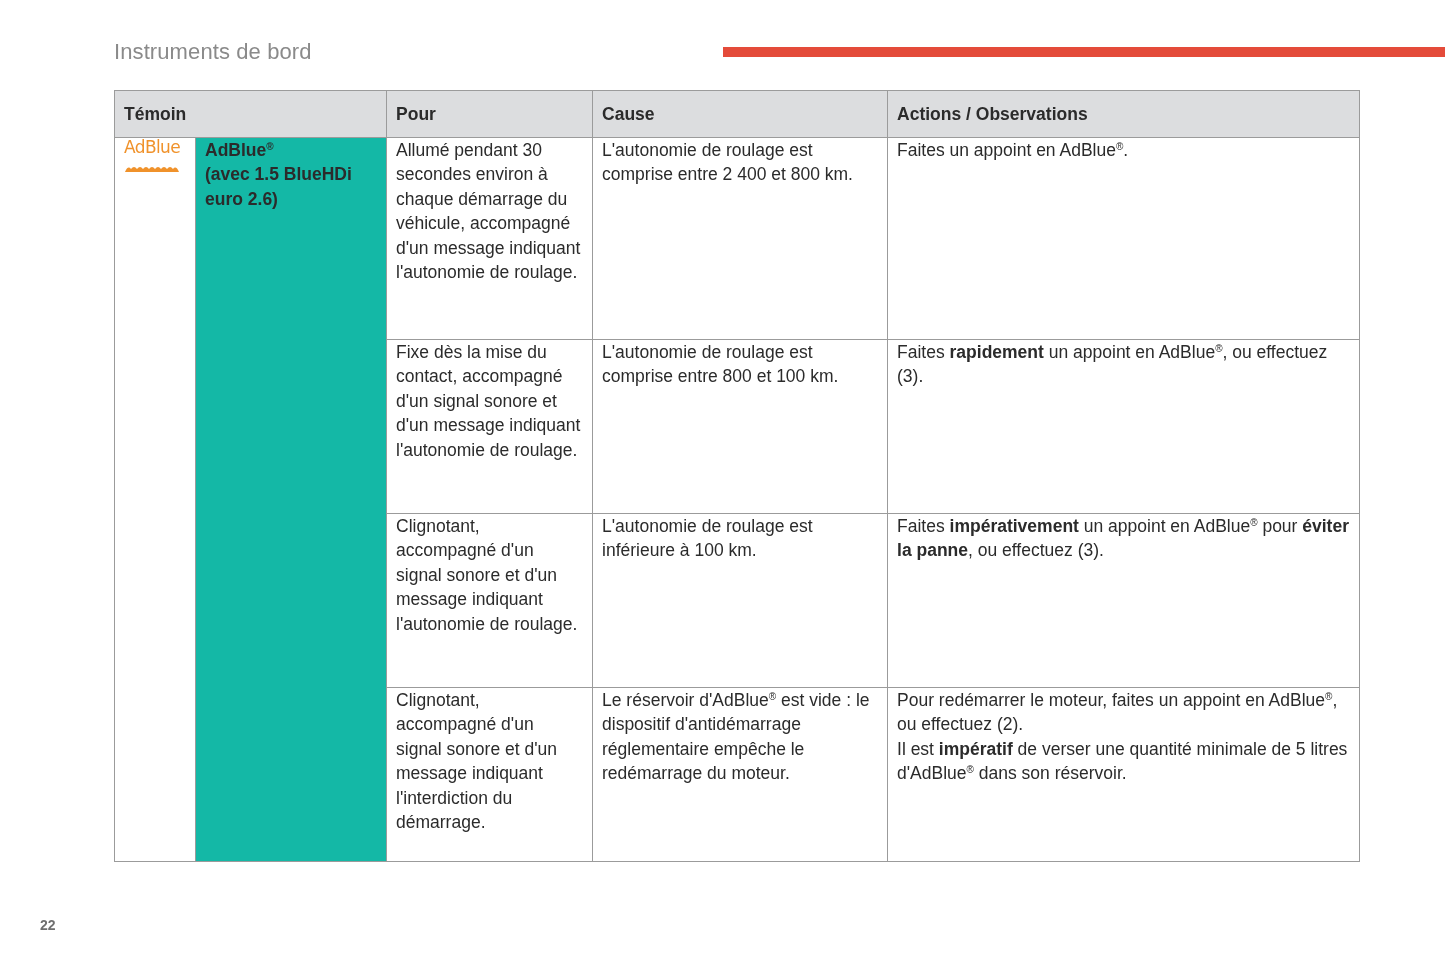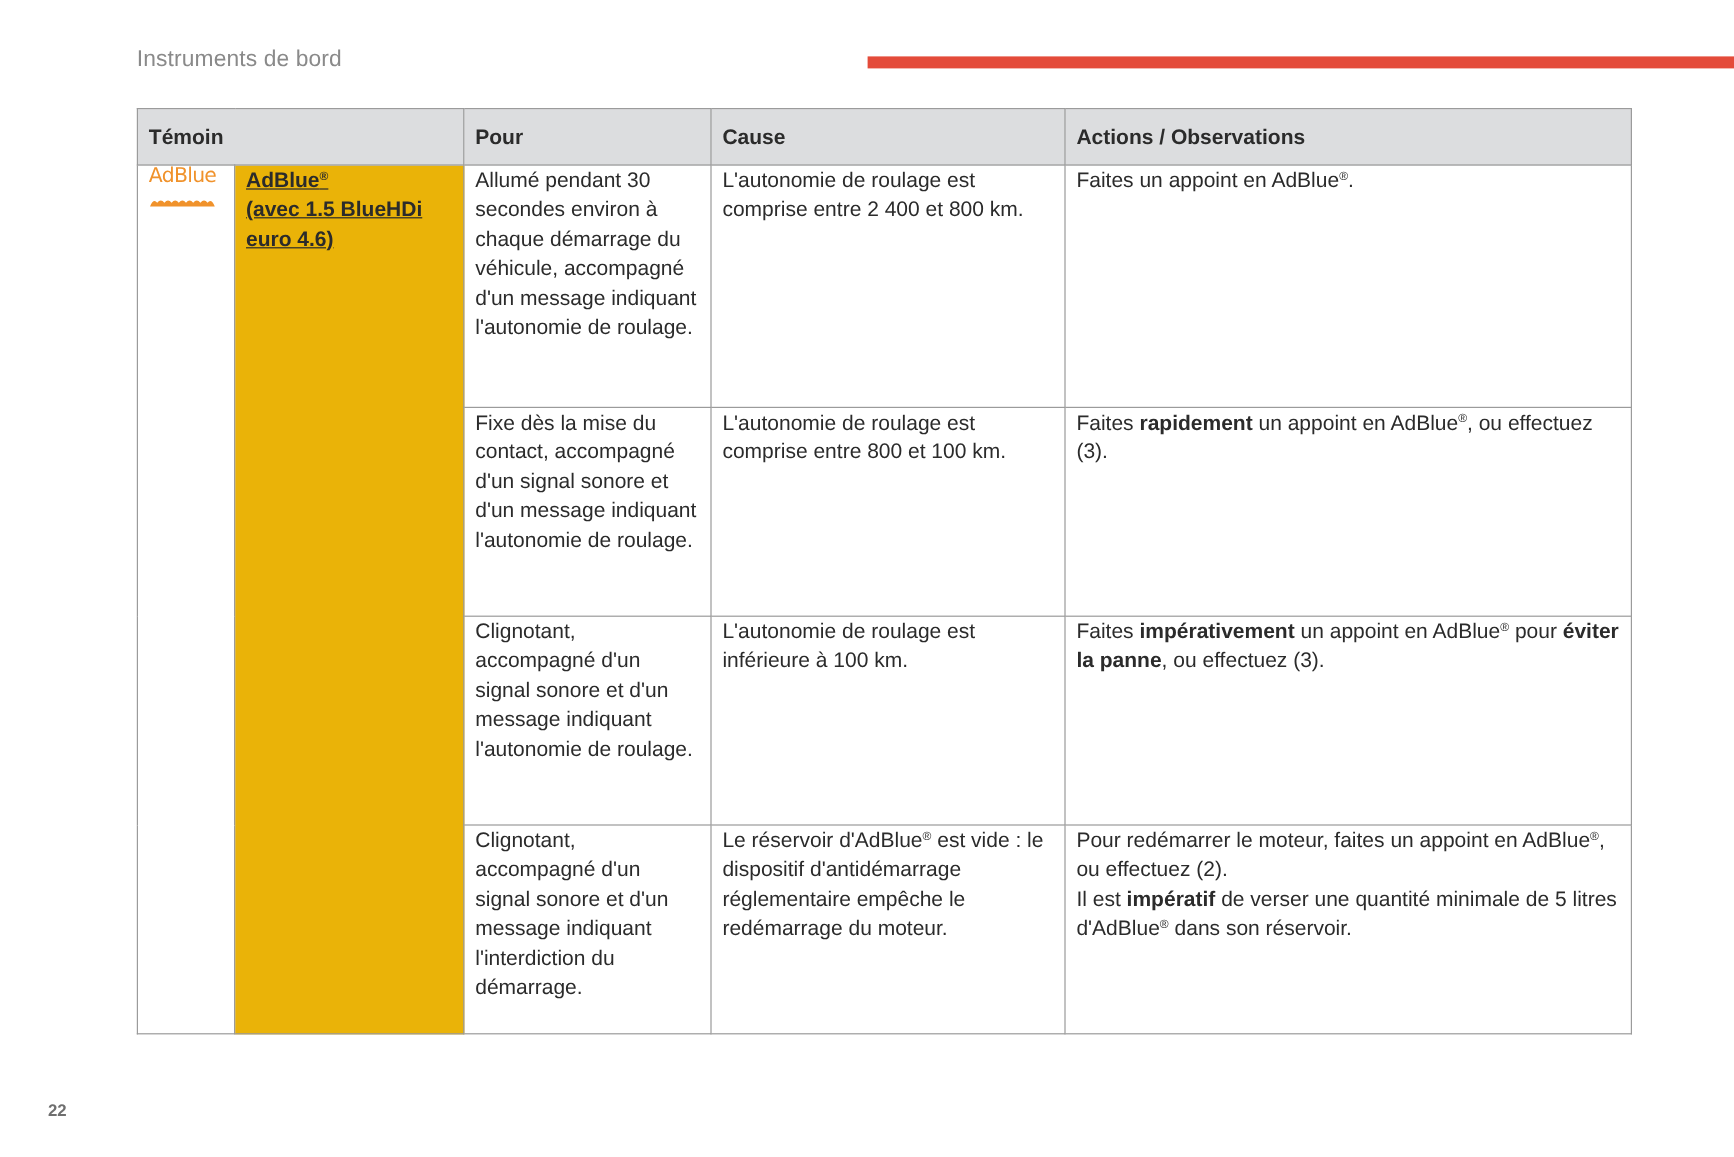--- a/index.html
+++ b/index.html
@@ -2,21 +2,21 @@
 <html><head>
   <meta charset="utf-8">
   <style>
     html, body { margin: 0; padding: 0; background: #ffffff; }
     body {
       width: 1445px; height: 964px; position: relative; overflow: hidden;
       font-family: "Liberation Sans", sans-serif; color: #2b2b2b;
     }
     .section-title {
       position: absolute; left: 114px; top: 39px;
-      font-size: 19px; color: #8a8a8a; letter-spacing: 0.1px;
+      font-size: 22px; color: #8a8a8a; letter-spacing: 0.1px;
     }
     .accent-bar {
       position: absolute; left: 723px; top: 47px; width: 722px; height: 10px;
       background: #e44b3a;
     }
     table.warn {
       position: absolute; left: 114px; top: 90px;
       width: 1246px; border-collapse: collapse; table-layout: fixed;
       font-size: 17.5px; line-height: 24.4px;
     }
@@ -27,21 +27,21 @@
     }
     table.warn th {
       background: #dcdddf; text-align: left; font-weight: bold;
       height: 46px; vertical-align: middle; color: #2b2b2b;
     }
     .col-icon { width: 81px; }
     .col-name { width: 191px; }
     .col-etat { width: 206px; }
     .col-cause { width: 295px; }
     .col-actions { width: auto; }
-    td.name-cell { background: #eab308; font-weight: bold; padding-top: 5px; text-decoration: underline; }
+    td.name-cell { background: #14b8a6; font-weight: bold; padding-top: 5px; }
     td.icon-cell { padding: 16px 0 0 10px; }
     td.body-cell { padding-top: 5px; }
     tr.r1 td.body-cell { height: 201px; }
     tr.r2 td.body-cell { height: 173px; }
     tr.r3 td.body-cell { height: 173px; }
     tr.r4 td.body-cell { height: 173px; }
     sup { font-size: 10px; line-height: 0; vertical-align: 6px; }
     b { font-weight: bold; }
     .adblue-logo { width: 64px; display: block; }
     .adblue-logo .logo-text {
@@ -81,21 +81,21 @@
         <div class="adblue-logo">
           <div class="logo-text">AdBlue</div>
           <svg width="56" height="10" viewBox="0 0 56 10">
             <path d="M1 8 Q4 1 7 5 Q10 1 13 5 Q16 1 19 5 Q22 1 25 5 Q28 1 31 5 Q34 1 37 5 Q40 1 43 5 Q46 1 49 5 Q52 1 55 8 Z" fill="#f0922b"></path>
           </svg>
         </div>
       </td>
       <td class="name-cell" rowspan="4">
         <span>AdBlue</span><sup>®</sup><br>
         <span>(avec 1.5 BlueHDi</span><br>
-        <span>euro 4.6)</span>
+        <span>euro 2.6)</span>
       </td>
       <td class="body-cell">Allumé pendant 30 secondes environ à chaque démarrage du véhicule, accompagné d'un message indiquant l'autonomie de roulage.</td>
       <td class="body-cell">L'autonomie de roulage est comprise entre 2 400 et 800 km.</td>
       <td class="body-cell"><span>Faites un appoint en AdBlue</span><sup>®</sup><span>.</span></td>
     </tr>
     <tr class="r2">
       <td class="body-cell">Fixe dès la mise du contact, accompagné d'un signal sonore et d'un message indiquant l'autonomie de roulage.</td>
       <td class="body-cell">L'autonomie de roulage est comprise entre 800 et 100 km.</td>
       <td class="body-cell"><span>Faites </span><b>rapidement</b><span> un appoint en AdBlue</span><sup>®</sup><span>, ou effectuez (3).</span></td>
     </tr>

